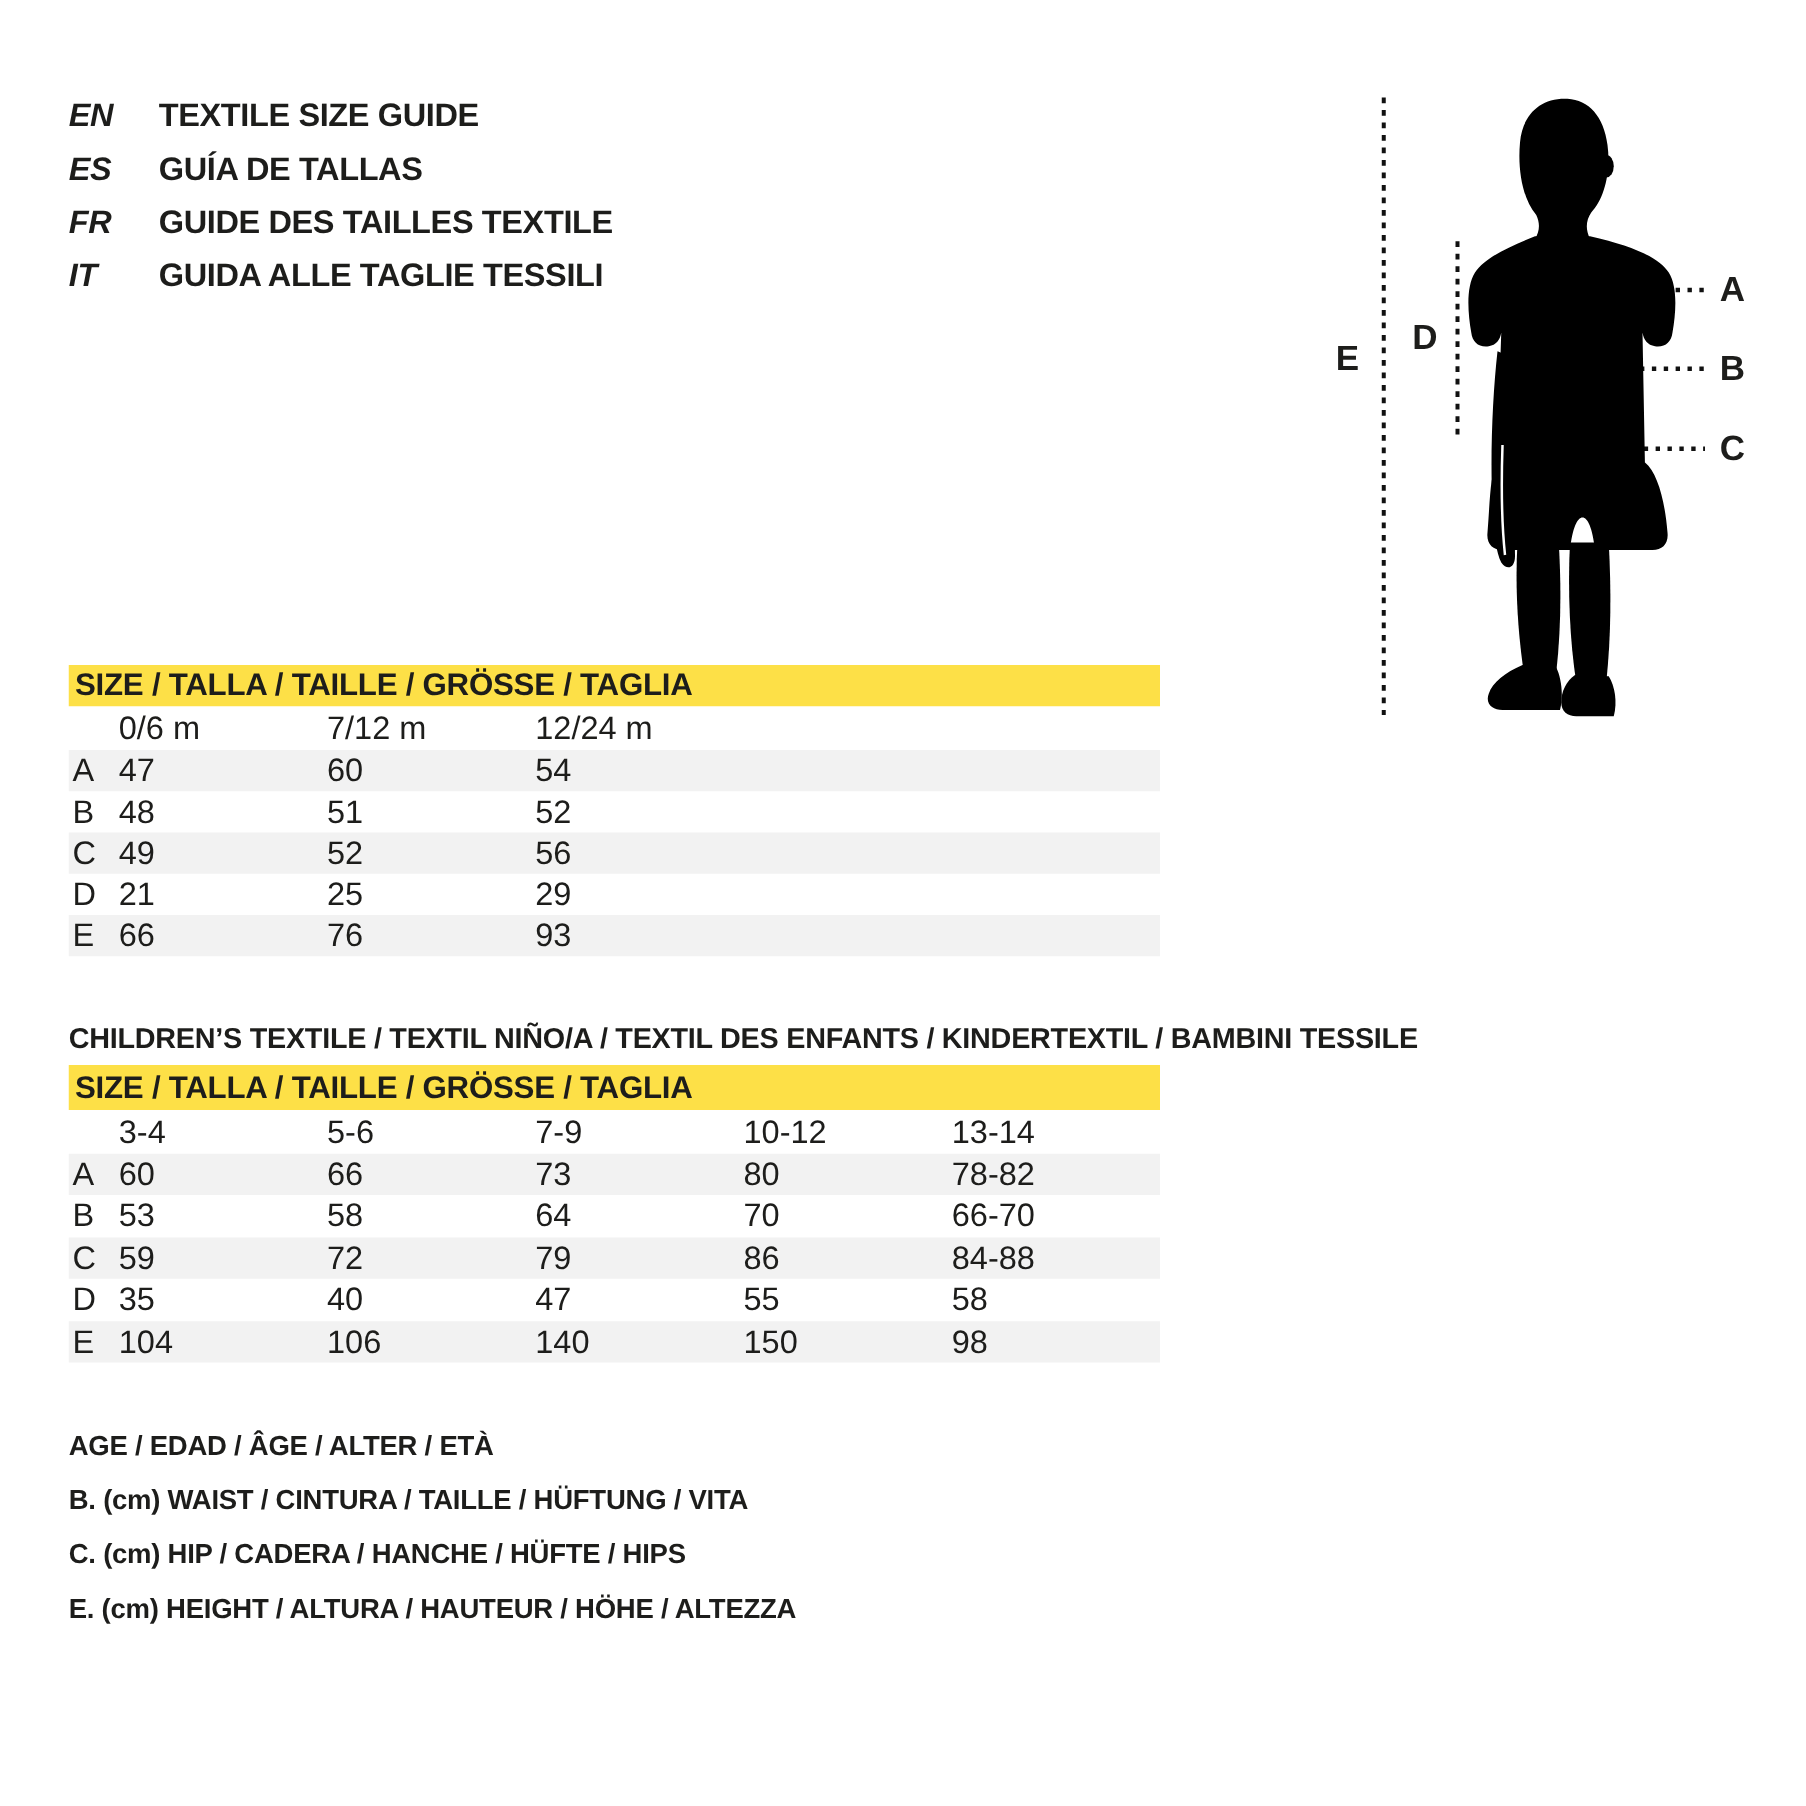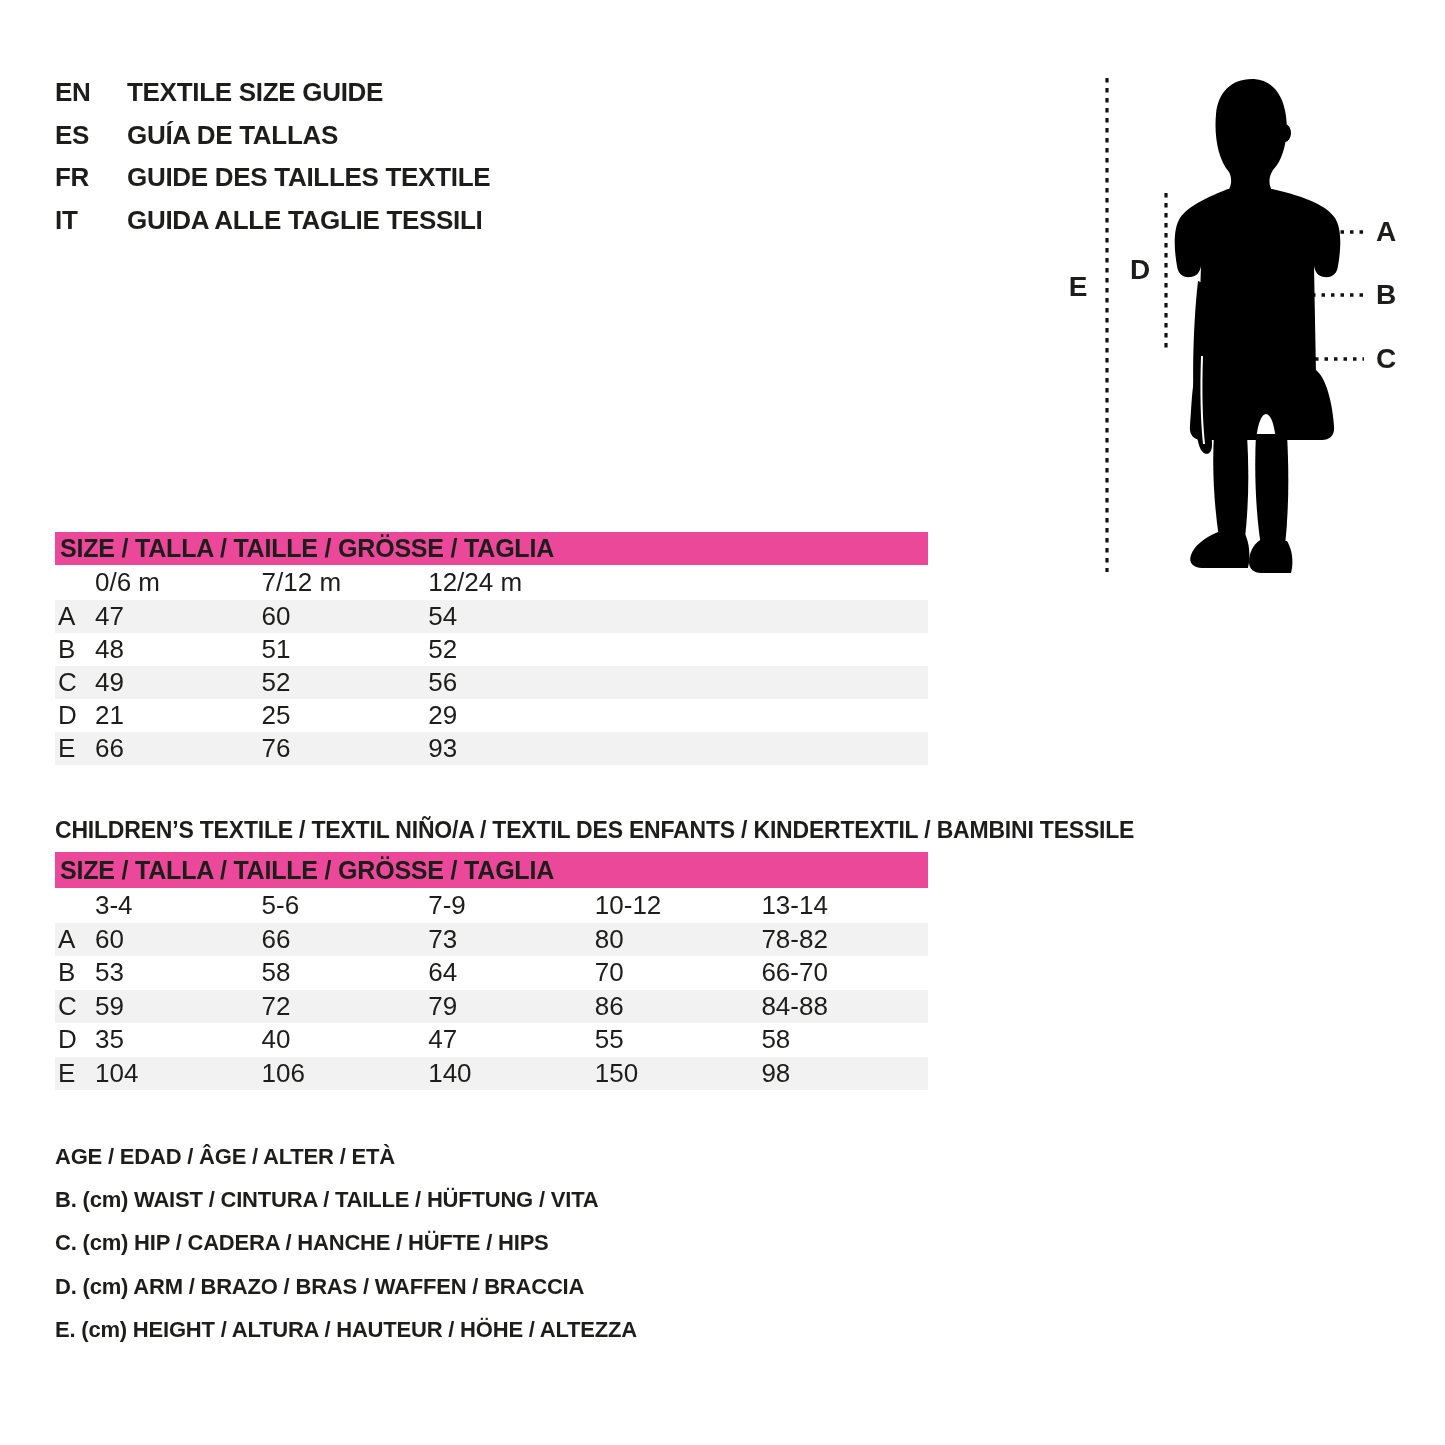--- a/index.html
+++ b/index.html
@@ -3,31 +3,31 @@
 <meta charset="utf-8">
 <style>
   html,body{margin:0;padding:0;background:#fff;}
   #canvas{
     position:relative;width:1445px;height:1445px;background:#ffffff;
     font-family:"Liberation Sans",sans-serif;color:#1d1d1b;overflow:hidden;
   }
   
   .lang-block{position:absolute;left:55px;top:71px;}
   .lang-row{display:flex;height:42.5px;line-height:42.5px;}
-  .lang-code{width:72px;font-weight:bold;font-size:26px;letter-spacing:-0.3px;}
+  .lang-code{width:72px;font-weight:bold;font-size:26px;letter-spacing:-0.3px;font-style:italic;}
   .lang-title{font-weight:bold;font-size:26px;letter-spacing:-0.3px;white-space:nowrap;}
   
   .fig-lines{position:absolute;left:1050px;top:60px;width:395px;height:545px;}
   .fig-silhouette{position:absolute;left:1168px;top:76px;width:178px;height:498px;}
   .marker{position:absolute;font-weight:bold;font-size:28px;width:28px;text-align:center;line-height:28px;}
   
   .section-title{position:absolute;left:55px;font-weight:bold;font-size:23px;letter-spacing:-0.2px;white-space:nowrap;}
   
   .size-table{position:absolute;left:55px;width:873px;}
-  .size-bar{background:#ec4899;font-weight:bold;font-size:25px;letter-spacing:-0.2px;padding-left:5px;white-space:nowrap;}
+  .size-bar{background:#fde047;font-weight:bold;font-size:25px;letter-spacing:-0.2px;padding-left:5px;white-space:nowrap;}
   .t-grid{display:grid;grid-template-columns:40px repeat(5,1fr);}
   .t-head{font-size:25px;}
   .t-cell{text-align:left;font-size:26px;white-space:nowrap;overflow:visible;}
   .t-label{text-align:left;padding-left:3px;font-size:26px;}
   .stripe{background:#f2f2f2;}
   .babies .size-bar{height:33px;line-height:33px;}
   .babies .t-head{height:35px;line-height:35px;}
   .babies .t-row{height:33px;line-height:33px;}
   .children .size-bar{height:36px;line-height:36px;}
   .children .t-head{height:35px;line-height:35px;}
@@ -201,17 +201,16 @@
       <div class="t-cell">140</div>
       <div class="t-cell">150</div>
       <div class="t-cell">98</div>
     </div>
   </div>
 
   <div class="legend">
     <div class="legend-line">AGE / EDAD / ÂGE / ALTER / ETÀ</div>
     <div class="legend-line">B. (cm) WAIST / CINTURA / TAILLE / HÜFTUNG / VITA</div>
     <div class="legend-line">C. (cm) HIP / CADERA / HANCHE / HÜFTE / HIPS</div>
-    <div class="legend-line">D. (cm) ARM / BRAZO / BRAS / WAFFEN / BRACCIA</div>
     <div class="legend-line">E. (cm) HEIGHT / ALTURA / HAUTEUR / HÖHE / ALTEZZA</div>
   </div>
 
 </div>
 
 </body></html>

